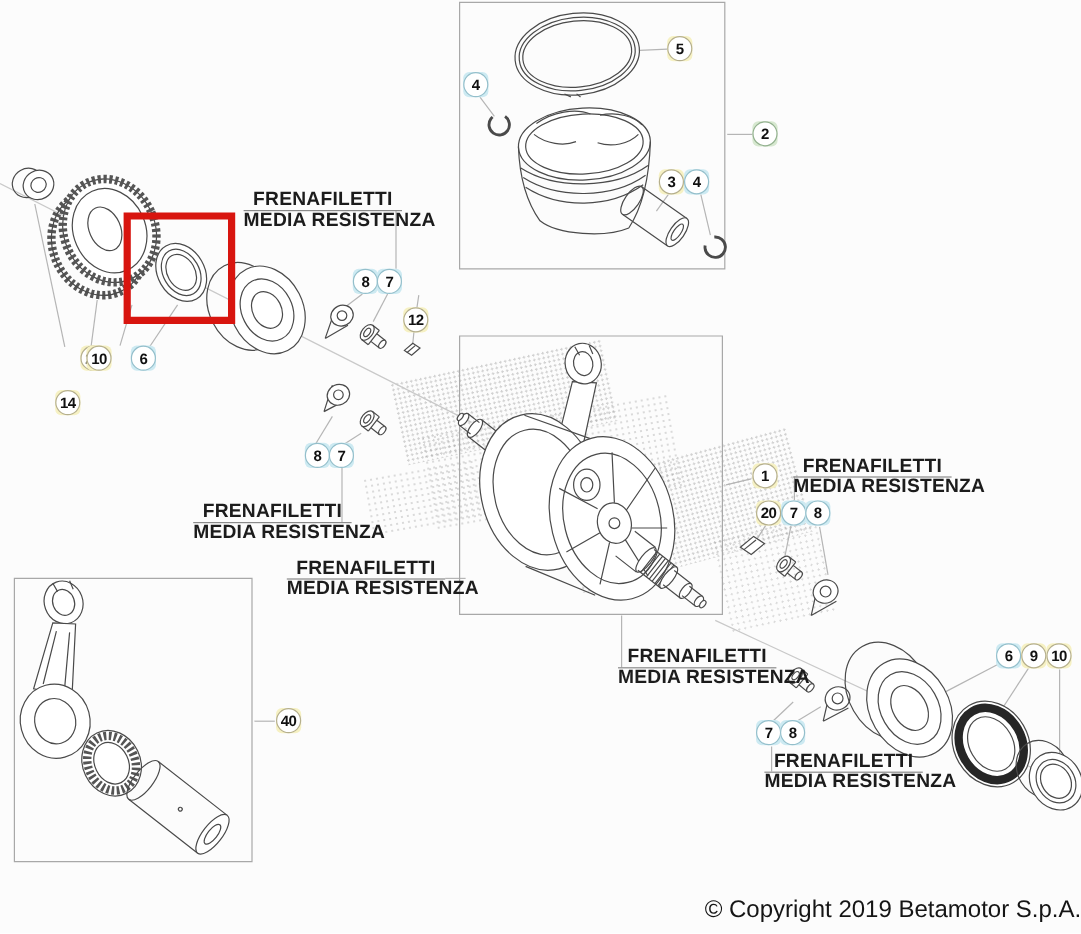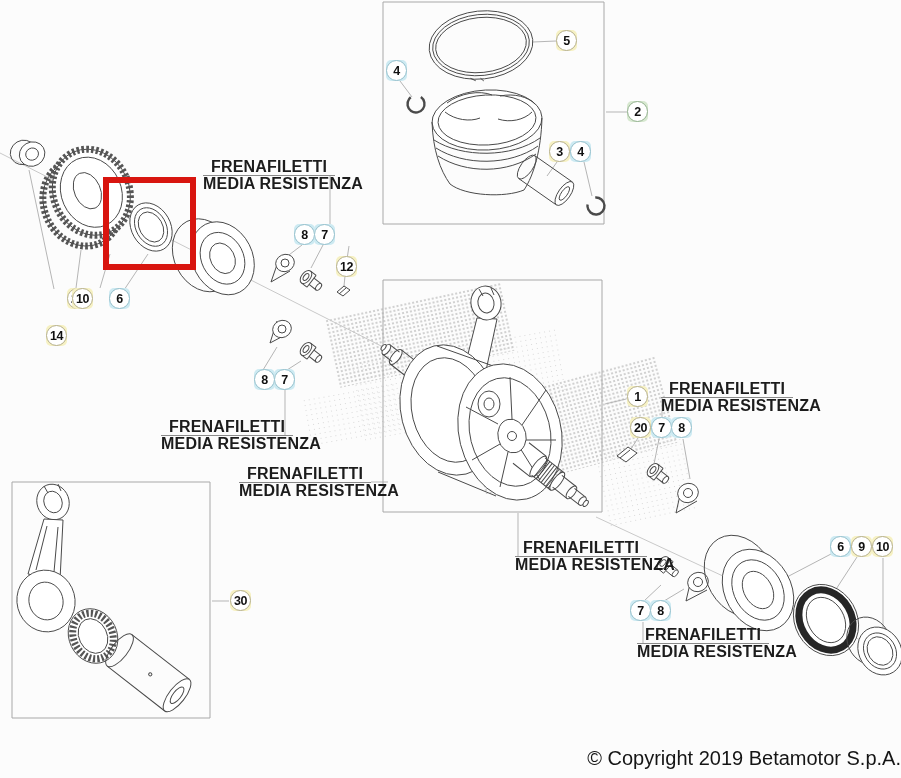--- a/index.html
+++ b/index.html
@@ -378,17 +378,17 @@
   <div class="badge y" style="left:872px;top:536px;">
       <span>10</span>
     </div>
   <div class="badge b" style="left:630px;top:600px;">
       <span>7</span>
     </div>
   <div class="badge b" style="left:650px;top:600px;">
       <span>8</span>
     </div>
   <div class="badge y" style="left:230px;top:590px;">
-      <span>30</span>
+      <span>40</span>
     </div>
 
   <div class="copyright">© Copyright 2019 Betamotor S.p.A.</div>
 </div>
 
 </body></html>

